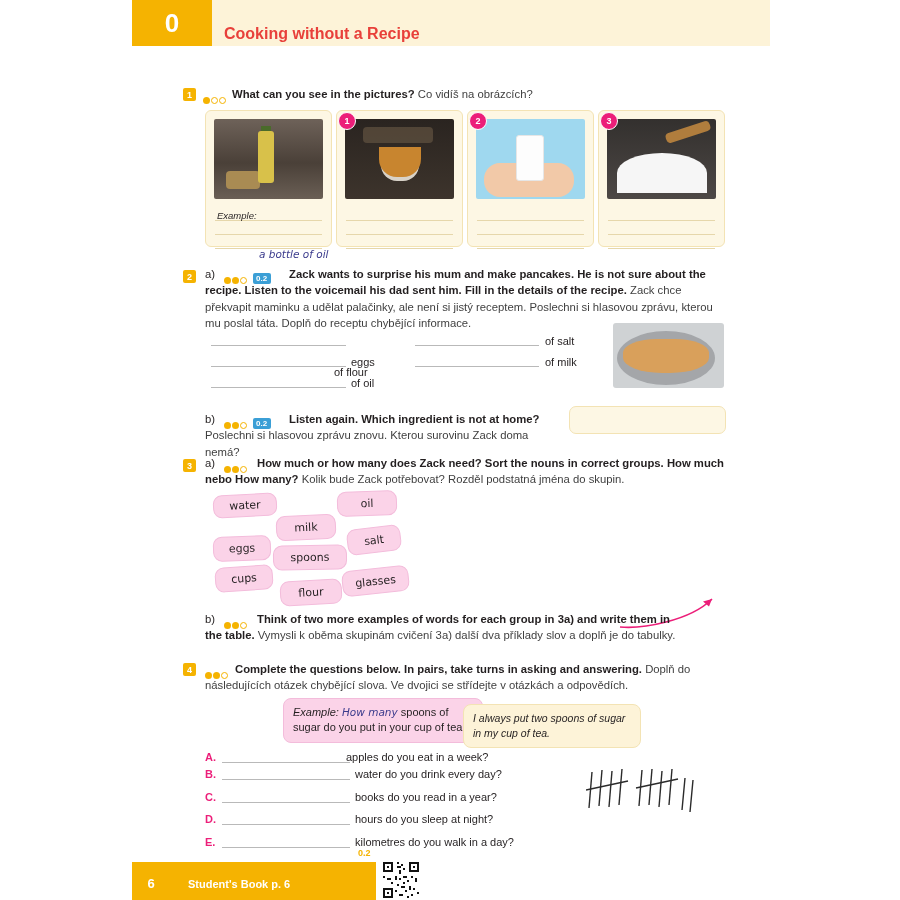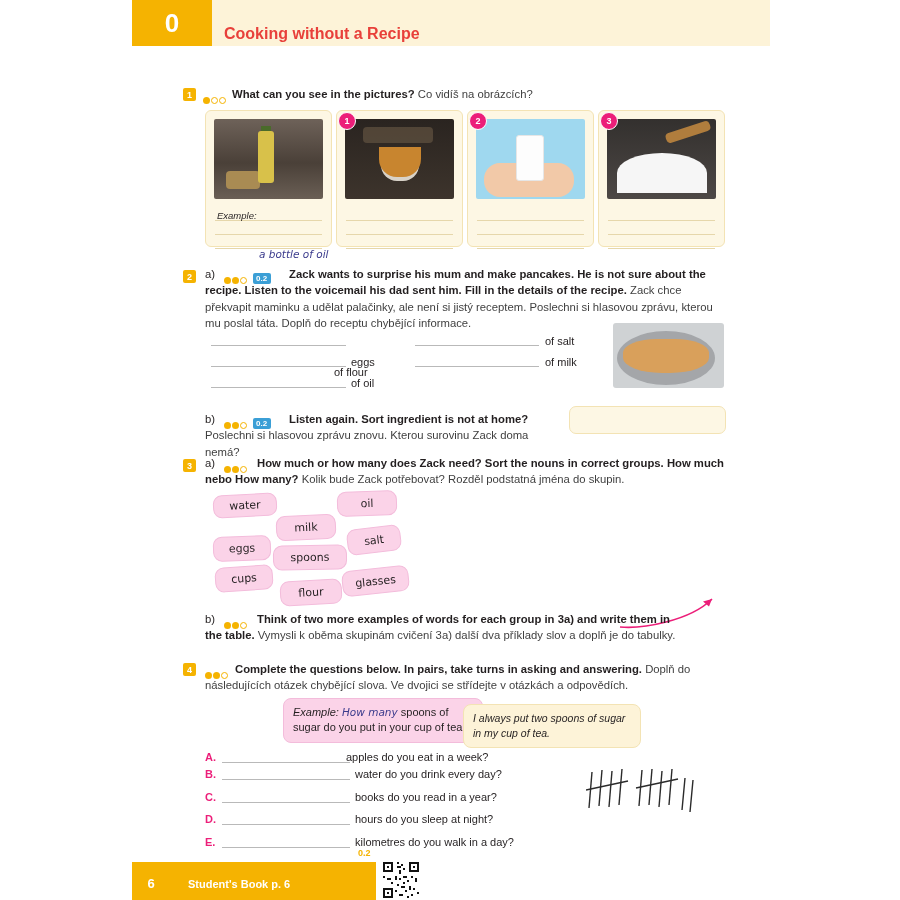--- a/index.html
+++ b/index.html
@@ -221,21 +221,21 @@
   <div style="position:absolute; left:613px; top:323px; width:111px; height:65px; border-radius:3px; overflow:hidden;" class="img-pancake"></div>
 
   <div class="instr" style="left:205px; top:411px; width:14px;">b)</div>
   <div style="position:absolute; left:224px; top:415px;">
     <span class="dots"><span class="dot f"></span><span class="dot f"></span><span class="dot e"></span></span>
   </div>
   <div style="position:absolute; left:253px; top:413px;">
     <span class="audio">0.2</span>
   </div>
   <div class="instr" style="left:205px; top:411px; width:350px; text-indent:84px;">
-    <b>Listen again. Sort ingredient is not at home?</b>
+    <b>Listen again. Which ingredient is not at home?</b>
     <span class="cz">Poslechni si hlasovou zprávu znovu. Kterou surovinu Zack doma nemá?</span>
   </div>
   <div class="answer-box" style="left:569px; top:406px; width:155px; height:26px;"></div>
 
   <div class="ex-num" style="left:183px; top:459px;">3</div>
   <div class="instr" style="left:205px; top:455px; width:14px;">a)</div>
   <div style="position:absolute; left:224px; top:459px;">
     <span class="dots"><span class="dot f"></span><span class="dot f"></span><span class="dot e"></span></span>
   </div>
   <div class="instr" style="left:205px; top:455px; width:520px; text-indent:52px;">

